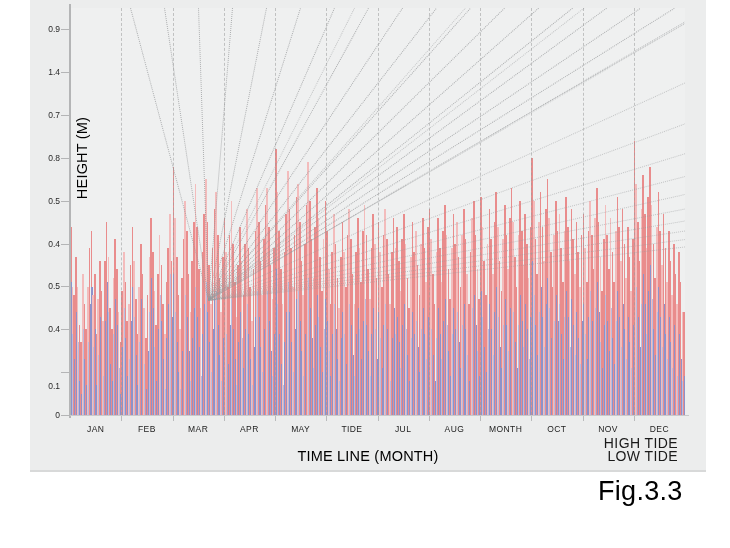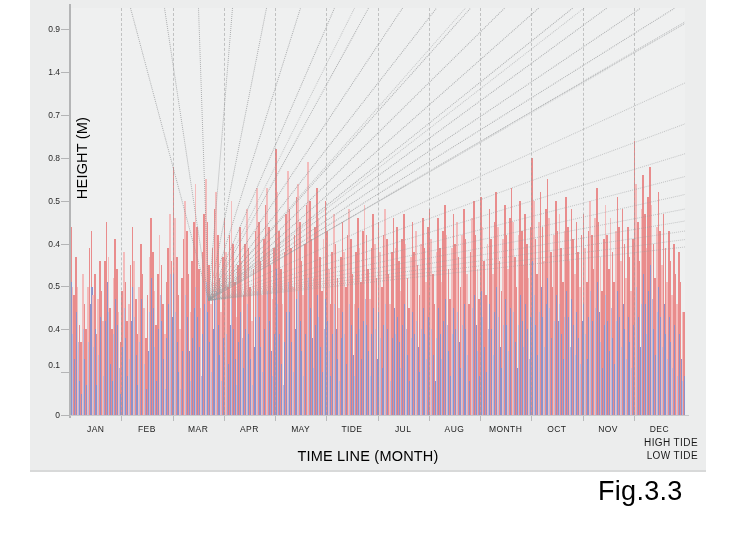--- a/index.html
+++ b/index.html
@@ -51,22 +51,22 @@
     position:absolute; top:424px; text-align:center;
     font-size:8.5px; color:#222; letter-spacing:.4px; transform:translateX(-50%);
   }
   #x-axis-title{
     position:absolute; left:0; top:448px; width:676px; text-align:center;
     font-size:14.5px; color:#000; letter-spacing:.2px;
   }
 
   
   #legend{
-    position:absolute; right:8px; top:437px; text-align:right;
-    font-size:10px; color:#1a1a1a; letter-spacing:.4px; line-height:12.5px;
+    position:absolute; right:28px; top:437px; text-align:right;
+    font-size:14px; color:#1a1a1a; letter-spacing:.4px; line-height:12.5px;
   }
 
   #fig-caption{
     position:absolute; left:598px; top:476px; width:120px;
     font-size:27px; color:#000; letter-spacing:.3px;
   }
 
   
   .bar{position:absolute; bottom:0; width:1.6px;}
   .bar.hi{background:#e98c8c;}
@@ -855,21 +855,21 @@
       <div class="ray" style="left: 138px; top: 292px; width: 482.029px; opacity: 0.5; transform: rotate(-8.28371deg);"></div>
       <div class="ray" style="left: 138px; top: 292px; width: 480.871px; opacity: 0.5; transform: rotate(-7.275deg);"></div>
       <div class="ray" style="left: 138px; top: 292px; width: 479.994px; opacity: 0.5; transform: rotate(-6.40245deg);"></div>
     </div>
 
   <div id="axis-left"></div>
   <div id="axis-bottom"></div>
 
   <div id="ylabels">
       <div class="ylabel" style="top: 411px;">0</div>
-      <div class="ylabel" style="top: 361px;">0.1</div>
+      <div class="ylabel" style="top: 382px;">0.1</div>
       <div class="ylabel" style="top: 325.316px;">0.4</div>
       <div class="ylabel" style="top: 282.474px;">0.5</div>
       <div class="ylabel" style="top: 239.632px;">0.4</div>
       <div class="ylabel" style="top: 196.789px;">0.5</div>
       <div class="ylabel" style="top: 153.947px;">0.8</div>
       <div class="ylabel" style="top: 111.105px;">0.7</div>
       <div class="ylabel" style="top: 68.2632px;">1.4</div>
       <div class="ylabel" style="top: 25.4211px;">0.9</div>
     </div>
   <div id="yticks">

